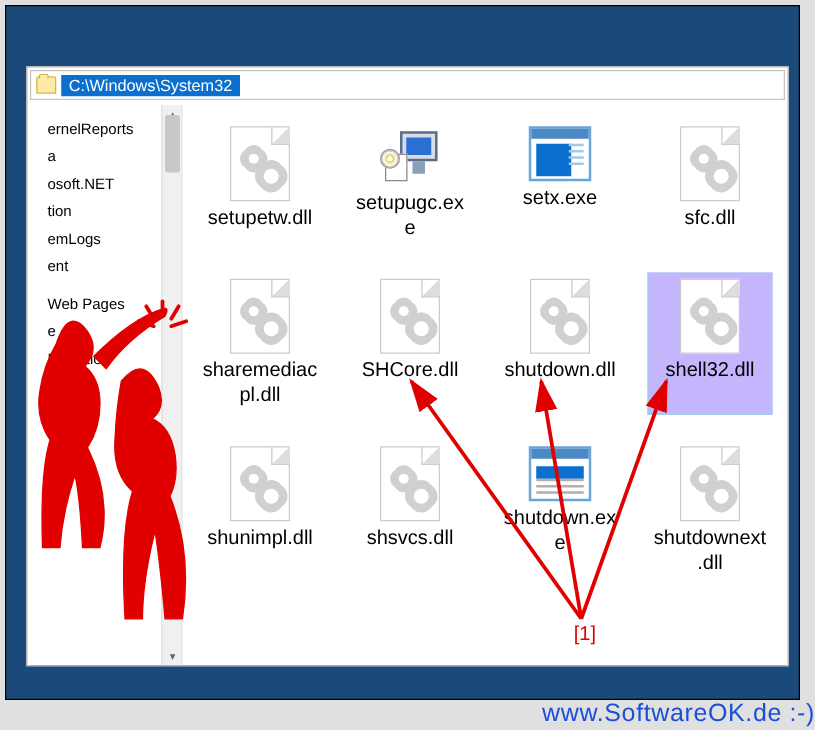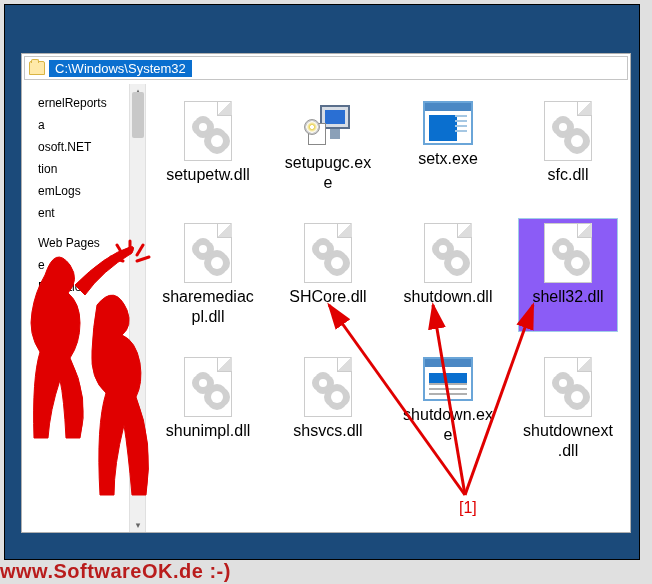--- a/index.html
+++ b/index.html
@@ -124,21 +124,21 @@
   .file-item {
     display: flex;
     flex-direction: column;
     align-items: center;
     justify-self: center;
     width: 100px;
     padding: 4px 2px;
     border: 1px solid transparent;
   }
   .file-item.selected {
-    background: #8b5cf6;
+    background: #c4b5fd;
     border: 1px solid #a0cde8;
   }
   .file-label {
     text-align: center;
     margin-top: 4px;
     font-size: 16px;
     word-break: break-word;
     line-height: 1.25;
   }
   
@@ -283,23 +283,23 @@
   
   .cartoon-overlay {
     position: absolute;
     left: 0; top: 230px;
     width: 200px; height: 310px;
     pointer-events: none;
   }
   .watermark {
     position: absolute;
     left: 0; right: 0;
-    text-align: left;
-    color: #b91c1c;
-    font-weight: bold;
+    text-align: right;
+    color: #1d4ed8;
+    font-weight: normal;
     font-size: 20px;
     letter-spacing: 0.5px;
   }
   .footnote {
     position: absolute;
     color: #e00000;
     font-size: 16px;
   }
   
   .arrow-svg {

